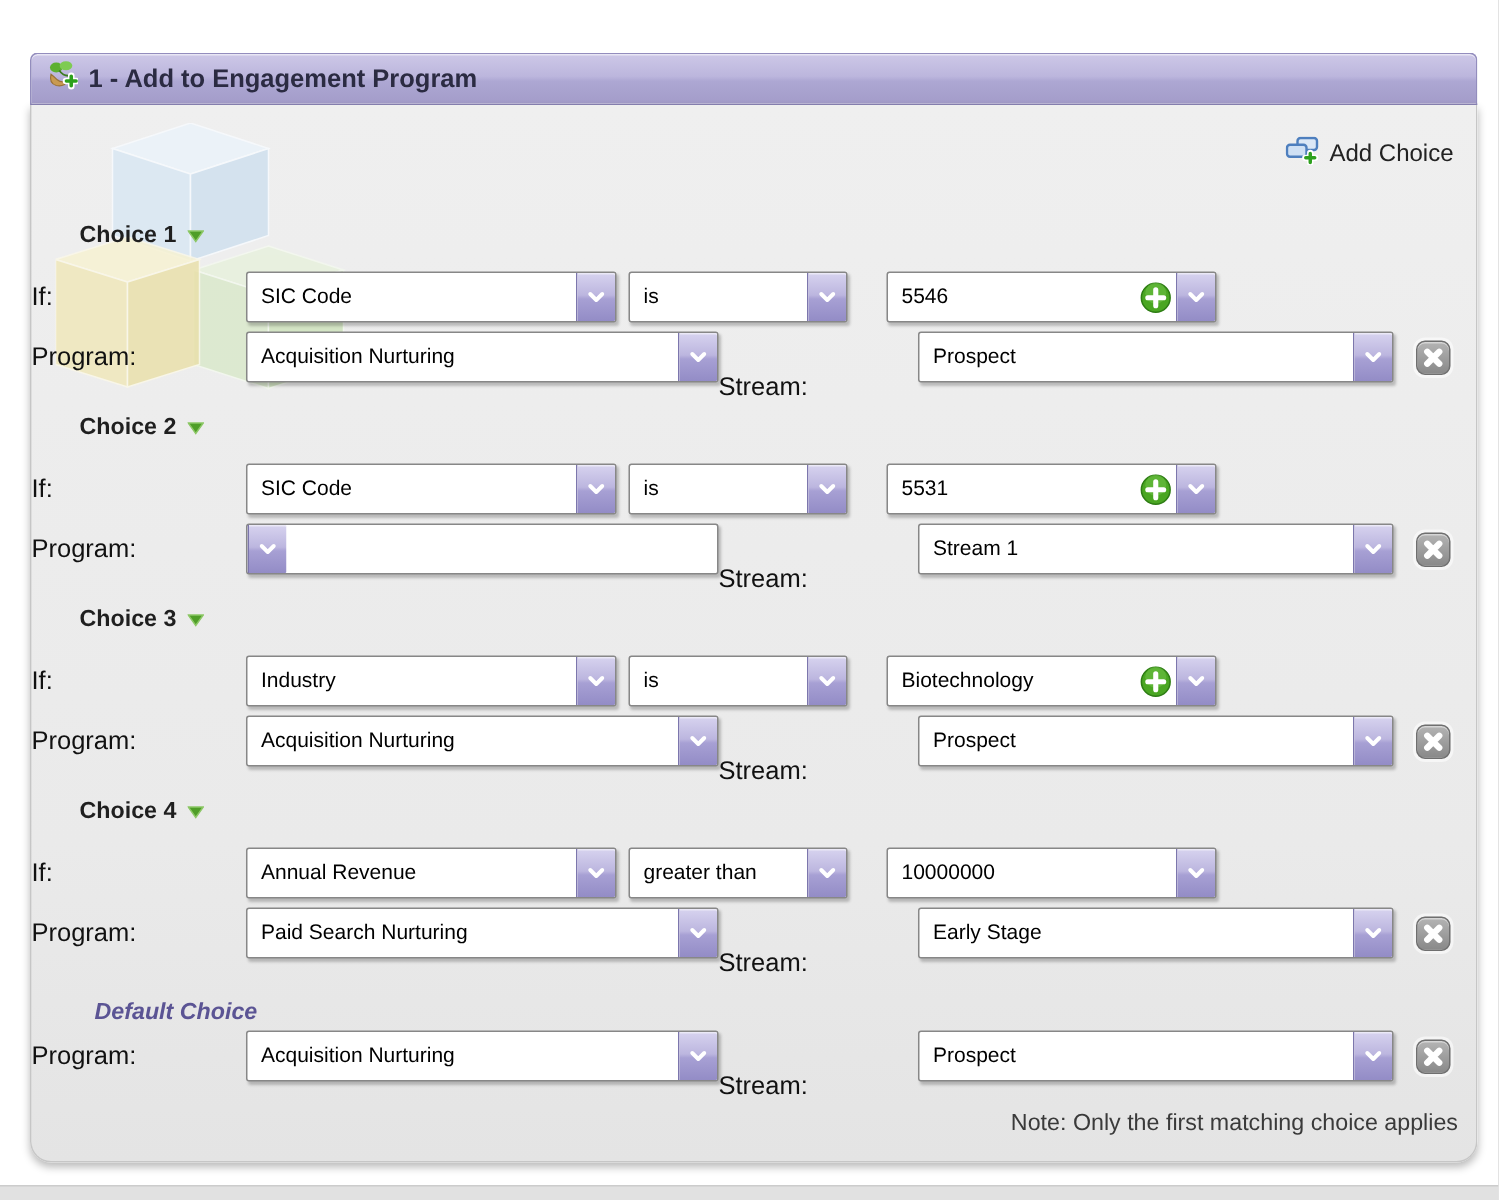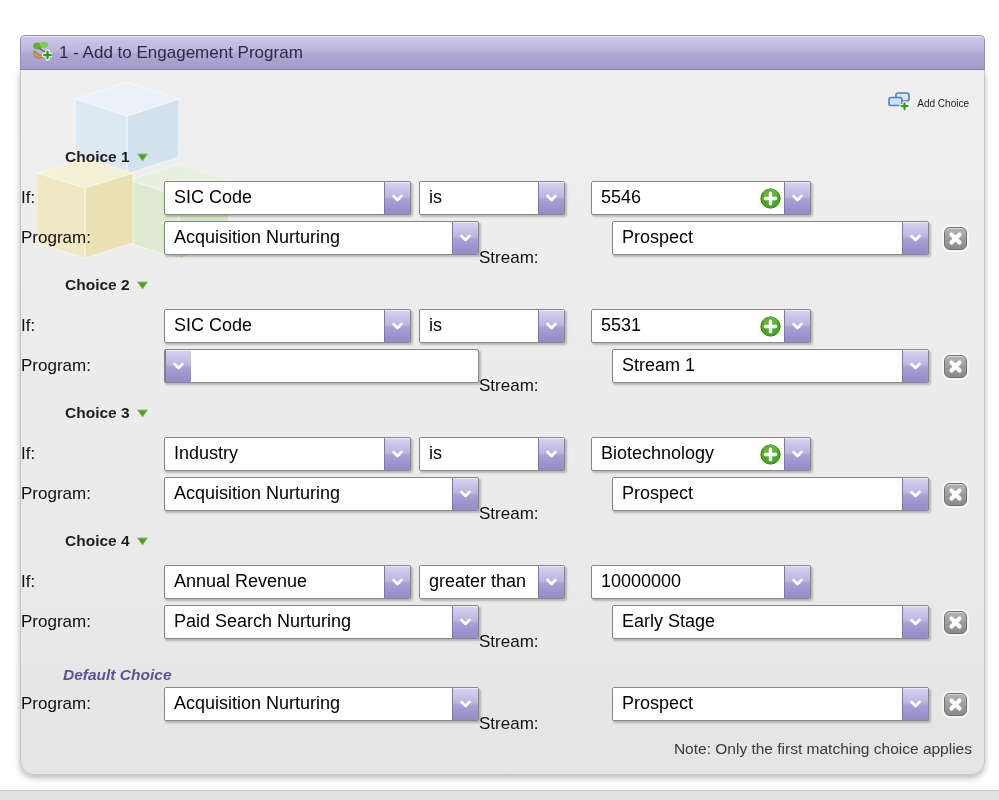--- a/index.html
+++ b/index.html
@@ -14,56 +14,56 @@
     position:absolute; left:20px; top:35px; width:965px; height:740px;
   }
   .panel-header {
     height:35px; display:flex; align-items:center; gap:7px;
     padding:0 10px;
     background:linear-gradient(180deg,#cdc8e7 0%,#bcb6dd 45%,#ada7d3 55%,#a39cc9 100%);
     border:1px solid #938dbd; border-bottom:1px solid #8a84b5;
     border-radius:5px 5px 0 0;
     box-shadow:inset 0 1px 0 rgba(255,255,255,.55);
   }
-  .hdr-title { font-size:17px; font-weight:normal; color:#2b2b42; }
+  .hdr-title { font-size:17px; font-weight:bold; color:#2b2b42; }
   .panel-body {
     position:relative; height:705px;
     background:linear-gradient(180deg,#efefef 0%,#eaeaea 70%,#e4e4e4 100%);
     border:1px solid #c6c6c6; border-top:none;
     border-radius:0 0 14px 14px;
     box-shadow:0 3px 6px rgba(0,0,0,.28);
     overflow:hidden;
   }
   .cubes { position:absolute; left:16px; top:12px; z-index:0; }
   .content { position:relative; z-index:1; }
 
   .add-choice-row { display:flex; justify-content:flex-end; padding:20px 15px 0 0; height:46px; }
   .add-choice { display:flex; align-items:center; gap:6px; cursor:pointer; text-decoration:none; }
-  .add-choice-text { font-size:10px; color:#222; }
+  .add-choice-text { font-size:16px; color:#222; }
 
   .choice-block { margin-top:20px; }
   .choice-block.first { margin-top:31px; }
-  .choice-head { display:flex; align-items:center; gap:7px; padding-left:44px; height:20px; }
+  .choice-head { display:flex; align-items:center; gap:7px; padding-left:32px; height:20px; }
   .choice-label { font-size:15.5px; font-weight:bold; color:#1f1f1f; }
   .caret { display:inline-flex; cursor:pointer; }
 
   .row { display:flex; align-items:center; height:34px; }
   .if-row { margin-top:14px; }
   .program-row { margin-top:6px; }
   .row-label { width:138px; text-align:left; font-size:17px; color:#111; flex:none; }
   .stream-label { width:128px;margin-top:40px; }
   .gap5 { width:5px; flex:none; }
 
   .combo {
     display:flex; align-items:stretch; height:34px; flex:none;
     background:#fff; border:1px solid #878787; border-radius:2px;
     box-shadow:1.5px 2px 2px rgba(0,0,0,.22);
     cursor:pointer;
   }
-  .combo-text { flex:1; font-size:18px; line-height:31px; padding-left:9px; color:#000; white-space:nowrap; overflow:hidden; }
+  .combo-text { flex:1; font-size:14px; line-height:31px; padding-left:9px; color:#000; white-space:nowrap; overflow:hidden; }
   .combo-btn {
     width:26px; flex:none; display:flex; align-items:center; justify-content:center;
     background:linear-gradient(180deg,#d7d3ef 0%,#bcb6df 46%,#a7a0d4 54%,#938cc6 100%);
     border-left:1px solid #7c76ad; border-radius:0 1px 1px 0;
     box-shadow:inset 0 1px 0 rgba(255,255,255,.5);
     cursor:pointer;
   }
   .attr-combo { width:247px; }
   .op-combo { width:146px; margin-left:8px; }
   .val-combo { width:220px; margin-left:26px; }

